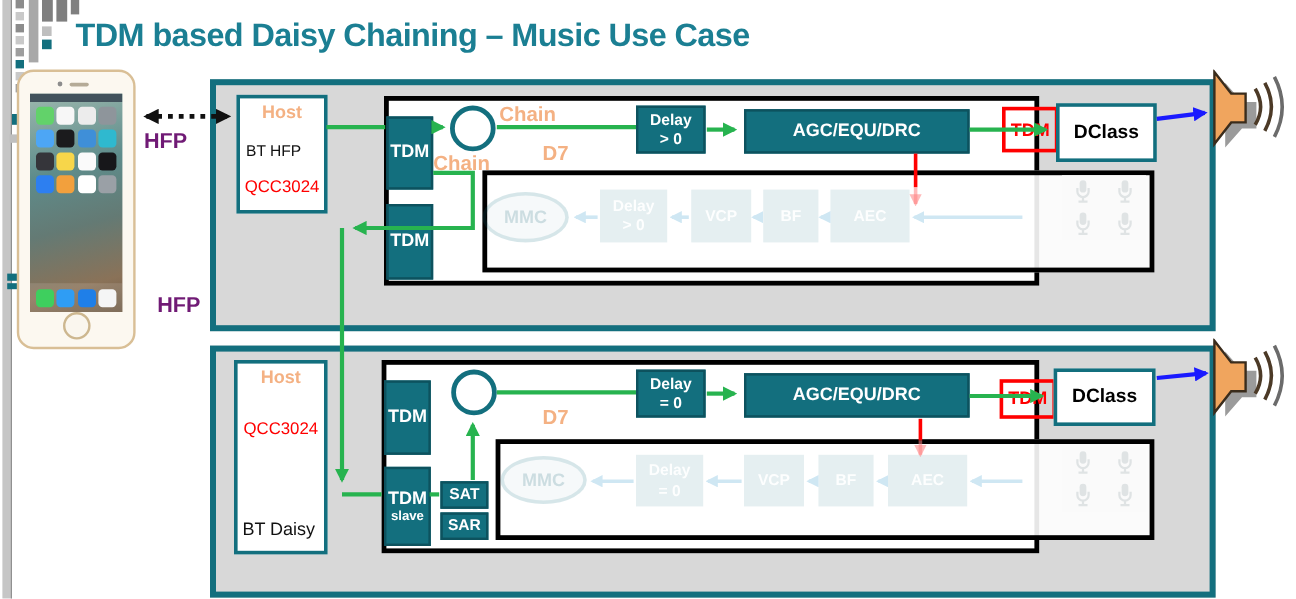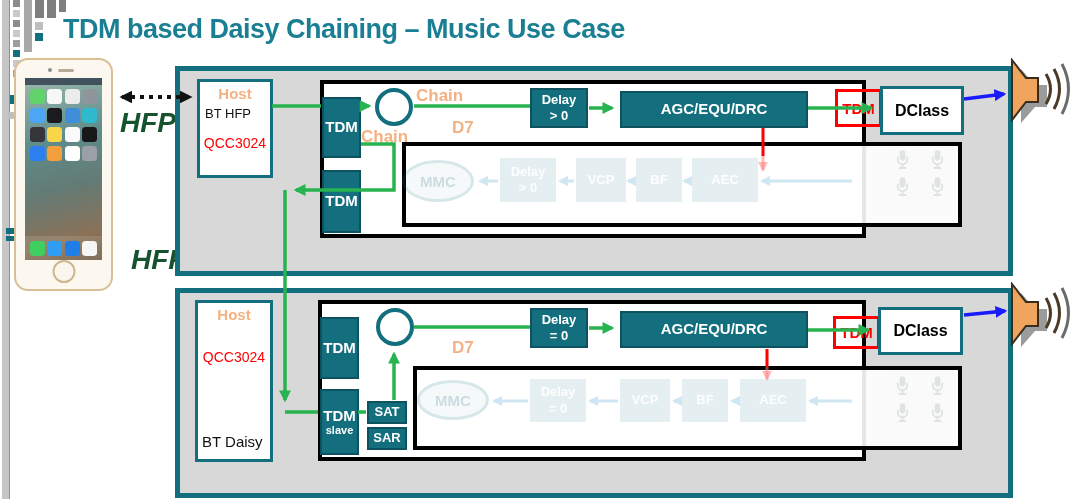--- a/index.html
+++ b/index.html
@@ -7,26 +7,26 @@
     --green:#27b34f; --red:#ff0000; --blue:#1a1aff; --orange:#f4b183;
     --light-blue-arrow:#cfe7f3; --faded-teal:#dce9ec;
   }
   html,body{margin:0;padding:0;background:#fff;}
   #stage{position:relative;width:1080px;height:499px;overflow:hidden;background:#fff;
          font-family:"Liberation Sans",sans-serif;}
   .abs{position:absolute;box-sizing:border-box;}
   .dec{position:absolute;}
   #slide-title{left:30px;top:14px;font-size:27px;font-weight:bold;color:var(--teal-title);
                letter-spacing:-0.5px;white-space:nowrap;margin-left:33px;}
-  .hfp{position:absolute;font-size:28px;font-weight:bold;color:#14532d;font-style:italic;}
+  .hfp{position:absolute;font-size:18px;font-weight:bold;color:#701a75;}
   .container{position:absolute;left:175px;width:828px;background:var(--container-gray);
              border:5px solid var(--teal);}
   .hostbox{background:#fff;border:3px solid var(--teal);text-align:center;}
   .host-role{font-size:15px;font-weight:bold;color:var(--orange);margin-top:3px;}
-  .host-proto{font-size:13px;color:#111;text-align:left;padding-left:5px;margin-top:4px;}
+  .host-proto{font-size:13px;color:#111;text-align:left;padding-left:5px;margin-top:16px;}
   .host-chip{font-size:14px;color:var(--red);margin-top:14px;}
   .host-chip2{position:absolute;left:0;right:0;top:46px;font-size:14px;color:var(--red);text-align:center;}
   .host-bt{position:absolute;left:4px;bottom:6px;font-size:15px;color:#111;text-align:right;line-height:1.45;}
   .chipbox{background:#fff;border:4px solid #000;}
   .tealblock{background:var(--teal);border:2px solid #0d525e;color:#fff;font-weight:bold;
              font-size:15px;display:flex;align-items:center;justify-content:center;
              flex-direction:column;line-height:1.1;text-align:center;}
   .slave-sub{font-size:11px;font-weight:bold;}
   .mixcircle{border-radius:50%;border:4px solid var(--teal);background:#fff;}
   .lbl-orange{position:absolute;color:var(--orange);font-weight:bold;font-size:17px;white-space:nowrap;}

